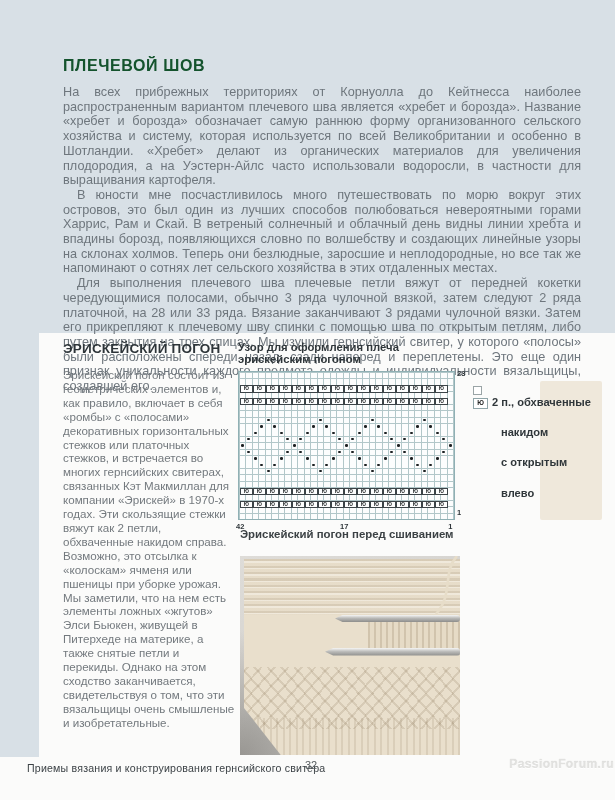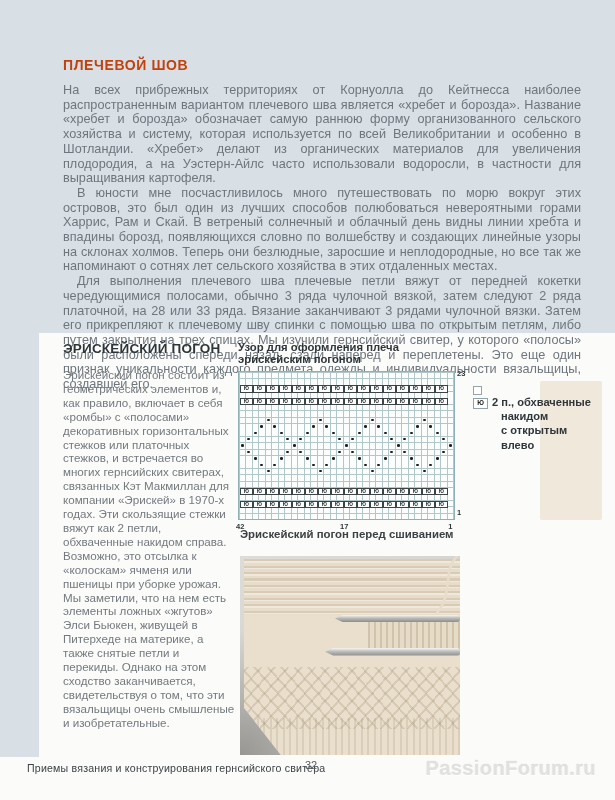--- a/index.html
+++ b/index.html
@@ -2,21 +2,21 @@
 <html><head>
 <meta charset="utf-8">
 <style>
   html,body { margin:0; padding:0; }
   body { width:615px; height:800px; font-family:"Liberation Sans", sans-serif; background:#ffffff; }
   .page { position:relative; width:615px; height:800px; background:#fbfbfa; overflow:hidden; }
 
   
   .top-section { position:absolute; left:0; top:0; width:615px; height:333px; background:#d8e0e6; }
   .top-inner { position:absolute; left:63px; top:57px; width:518px; }
-  .page-title { font-size:14px; font-weight:bold; color:#c2410c; letter-spacing:0.6px; margin:0 0 10px 0; }
+  .page-title { font-size:16px; font-weight:bold; color:#14532d; letter-spacing:0.6px; margin:0 0 10px 0; }
   .body-text p { margin:0; font-size:12.7px; line-height:14.7px; color:#6e767d; text-align:justify; }
   .body-text p.indent { text-indent:14px; }
 
   .left-strip { position:absolute; left:0; top:333px; width:39px; height:424px; background:#d8e0e6; }
 
   
   .sidebar { position:absolute; left:63px; top:341px; width:172px; }
   .sidebar-title { font-size:13.5px; font-weight:bold; color:#2e3539; letter-spacing:0.2px; margin:0 0 12px 0; }
   .sidebar-text { font-size:11.6px; line-height:13.9px; color:#73797e; }
 
@@ -43,21 +43,21 @@
   .legend-beige { position:absolute; left:540px; top:381px; width:62px; height:139px; background:#efe8db; border-radius:2px; }
   .legend { position:absolute; left:473px; top:383px; width:132px; }
   .legend-title { font-size:11.3px; font-weight:bold; color:#2f363a; text-decoration:underline; line-height:17.5px; width:84px; margin:0 0 7px 0; }
   .legend-item { display:flex; font-size:11.1px; font-weight:bold; color:#2f363a; line-height:14.2px; }
   .legend-icon { flex:0 0 auto; margin:3px 4px 0 0; }
   .sq { width:7px; height:7px; border:1px solid #9aa4a6; background:#fff; box-sizing:content-box; }
   .sq-dot { position:relative; }
   .sq-dot::after { content:""; position:absolute; left:2.2px; top:2.2px; width:2.6px; height:2.6px; background:#222; border-radius:50%; }
   .yu-box { width:13px; height:9px; border:1px solid #8fa4a8; background:#fff; font-size:6.5px; line-height:8.5px; text-align:center; font-weight:bold; color:#222; }
   .legend-line { display:block; }
-  .legend-line.ind { margin-left:9px; }
+  .legend-line.ind { margin-left:9px;margin-top:16px; }
 
   
   .photo-block { position:absolute; left:240px; top:528px; }
   .photo-caption { font-size:11.4px; font-weight:bold; color:#3b4144; margin:0 0 16px 0; }
   .photo { position:relative; width:220px; height:199px; overflow:hidden;
       background:linear-gradient(150deg,#dedcd8 0%, #d4d2ce 55%, #c9c7c3 100%); }
   .photo-shade { position:absolute; left:0; top:0; width:100%; height:100%;
       background:radial-gradient(circle at 0% 100%, rgba(105,103,99,0.55), transparent 42%); }
   .swatch { position:absolute; left:4px; top:3px; right:0; bottom:0; background-color:#e9dfcc;
       clip-path:polygon(0 0, 100% 0, 100% 100%, 17% 100%, 0 76%);
@@ -75,21 +75,21 @@
   .needle { position:absolute; height:7px; border-radius:3px;
       background:linear-gradient(to bottom,#f6f6f5,#bbbbb9 45%,#8d8d8b);
       clip-path:polygon(0 50%, 6% 0, 100% 0, 100% 100%, 6% 100%); }
   .needle-top { left:95px; top:59px; width:125px; }
   .needle-bottom { left:85px; top:92px; width:135px; height:7.5px; }
   .yarn-svg { position:absolute; right:0; top:-2px; }
 
   
   .footer-text { position:absolute; left:27px; top:762px; font-size:10.6px; color:#3c4246; letter-spacing:0.2px; }
   .page-number { position:absolute; left:305px; top:759px; font-size:11px; color:#555b5e; }
-  .watermark { position:absolute; right:19px; top:757px; font-size:20px; font-weight:bold; color:#e1e1df;
+  .watermark { position:absolute; right:1px; top:757px; font-size:12px; font-weight:bold; color:#e1e1df;
       text-shadow:0 1px 0 #ffffff, 0 0 1px #c9c9c7; letter-spacing:0.4px;margin-left:19px; }
 </style>
 </head>
 <body>
 
 <div class="page">
 
   <div class="top-section">
     <div class="top-inner">
       <h1 class="page-title">ПЛЕЧЕВОЙ ШОВ</h1>

